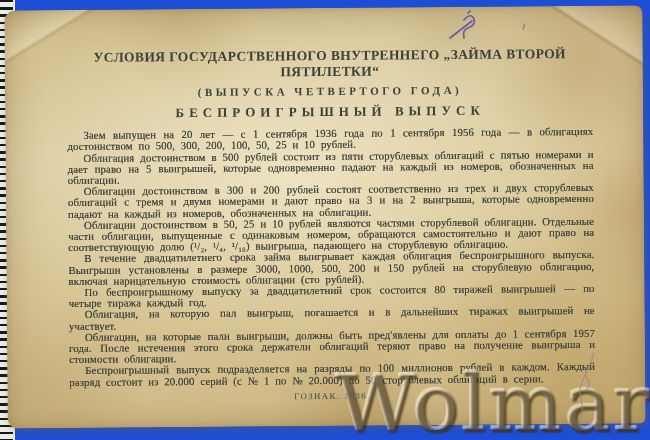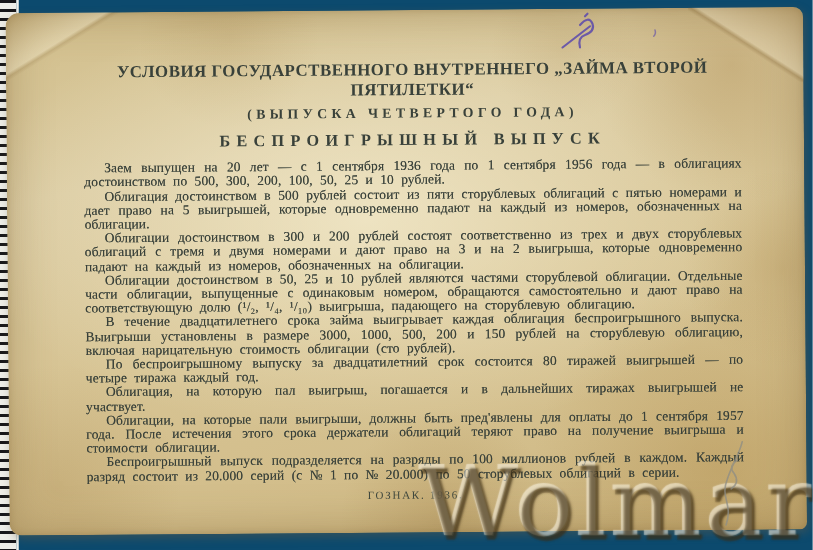--- a/index.html
+++ b/index.html
@@ -1,18 +1,18 @@
 <!DOCTYPE html>
 <html><head>
 <meta charset="utf-8">
 <style>
   html,body { margin:0; padding:0; }
   .scene {
     position:relative; width:650px; height:440px; overflow:hidden;
-    background:#0c4a6e;
+    background:#1d4ed8;
     font-family:"Liberation Serif", serif;
   }
   
   .ruler {
     position:absolute; left:0; top:0; width:13px; height:440px;
     background:repeating-linear-gradient(180deg,
       #17171a 0px, #17171a 2.4px,
       #eeeee8 2.4px, #eeeee8 7.2px);
     border-right:2px solid #f1f1ec;
   }

